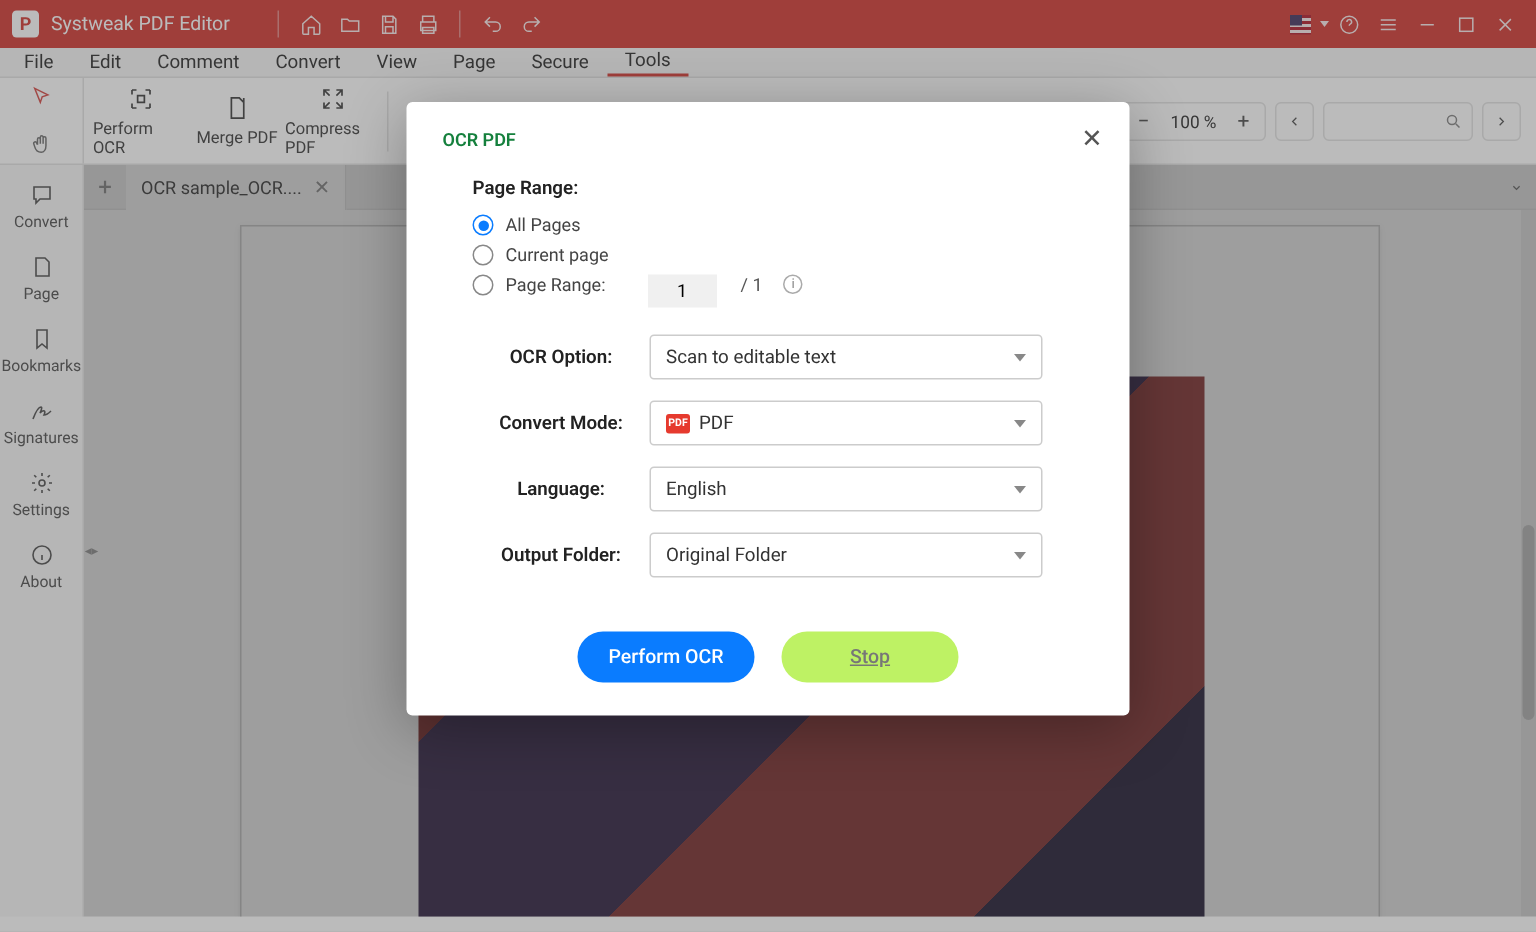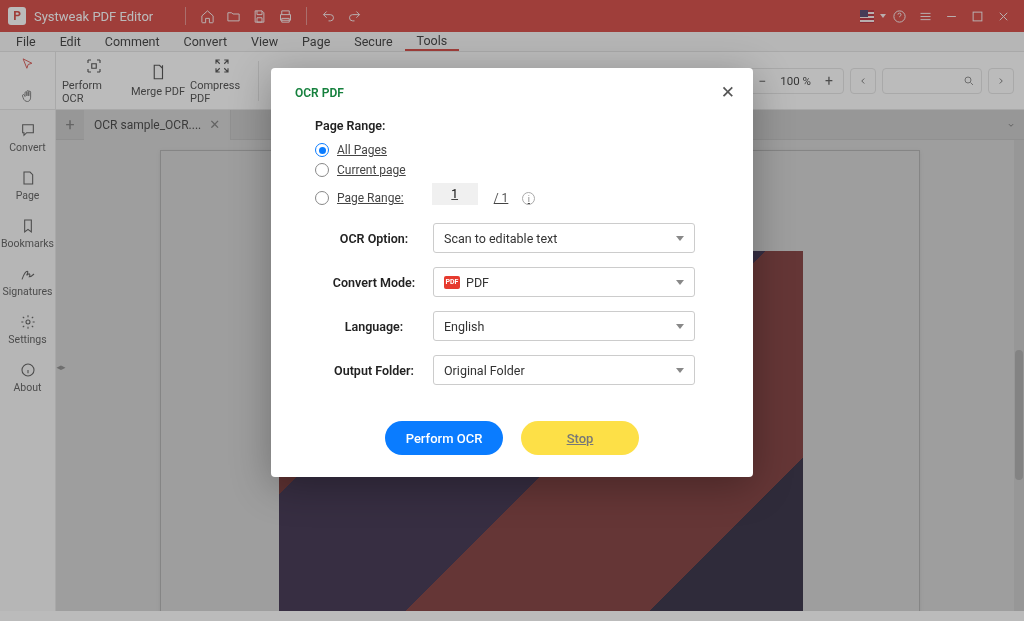--- a/index.html
+++ b/index.html
@@ -54,36 +54,36 @@
 .scrollbar { position:absolute; right:0; top:0; width:10px; height:100%; background:#f0f0f0;}
 .scroll-thumb { position:absolute; right:1px; top:210px; width:8px; height:130px; background:#c8c8c8; border-radius:4px;}
 .expand-handle { position:absolute; left:56px; top: calc(32px + 30px + 58px + 240px); width:10px; height:14px; display:flex; align-items:center; justify-content:center; cursor:pointer; color:#888; font-size:9px;}
 
 .backdrop { position:absolute; inset:0; background:rgba(60,60,60,0.35); display:flex; align-items:flex-start; justify-content:center; padding-top:68px;}
 .dialog { width:482px; background:#fff; border-radius:4px; box-shadow:0 8px 40px rgba(0,0,0,0.3); padding: 18px 24px 22px 24px; position:relative;}
 .dlg-title { font-size:12px; font-weight:600; color:#15803d; margin-bottom:18px;}
 .dlg-x { position:absolute; right:12px; top:10px; cursor:pointer; font-size:17px; color:#555; padding:4px 6px;}
 .section-label { font-size:12.5px; font-weight:600; color:#222; margin-bottom:10px; margin-left:20px;}
 .radios { margin-left:20px; margin-bottom:18px;}
-.radio-row { display:flex; align-items:flex-end; gap:8px; margin: 6px 0; font-size:12px; color:#444;text-decoration:underline;}
+.radio-row { display:flex; align-items:flex-start; gap:8px; margin: 6px 0; font-size:12px; color:#444;}
 .radio { width:14px; height:14px; border:1.5px solid #888; border-radius:50%; display:inline-flex; align-items:center; justify-content:center; cursor:pointer;}
 .radio.checked { border-color:#0a7cff;}
 .radio.checked::after { content:''; width:7px; height:7px; background:#0a7cff; border-radius:50%;}
 .range-input { width:46px; height:22px; background:#f0f0f0; border:none; text-align:center; font-size:12px; margin-left:20px;}
 .range-total { font-size:12px; color:#555; margin-left:8px;}
 .info-ic { display:inline-flex; width:13px; height:13px; border:1px solid #aaa; border-radius:50%; align-items:center; justify-content:center; font-size:9px; color:#888; margin-left:6px;}
 .form-row { display:flex; align-items:center; margin: 14px 0 14px 20px;}
 .form-lbl { width:118px; font-size:12.5px; font-weight:600; color:#222;text-align:center;}
 .select { flex:1; max-width:262px; height:30px; border:1px solid #ccc; border-radius:3px; display:flex; align-items:center; padding:0 10px; font-size:12.5px; color:#333; cursor:pointer; position:relative;}
 .select::after { content:''; position:absolute; right:10px; width:0;height:0;border-left:4px solid transparent;border-right:4px solid transparent;border-top:5px solid #888;}
 .pdf-badge { width:16px;height:13px; background:#e63a2e; color:#fff; font-size:7px; font-weight:bold; display:inline-flex; align-items:center; justify-content:center; border-radius:2px; margin-right:6px;}
 .dlg-actions { display:flex; justify-content:center; gap:18px; margin-top:36px;}
 .btn { width:118px; height:34px; border-radius:17px; font-size:13px; font-weight:500; display:flex; align-items:center; justify-content:center; cursor:pointer; border:none;}
 .btn-primary { background:#0a7cff; color:#fff;}
-.btn-secondary { background:#fde047; color:#777;text-decoration:underline;}
+.btn-secondary { background:#bef264; color:#777;text-decoration:underline;}
 
 .dim-overlay { position:absolute; inset:0; background:rgba(80,80,80,0.25); pointer-events:none; }
 </style>
 </head>
 <body>
 
 <div class="titlebar">
   <div class="app-logo">P</div>
   <div class="app-title">Systweak PDF Editor</div>
   <div class="title-sep"></div>

